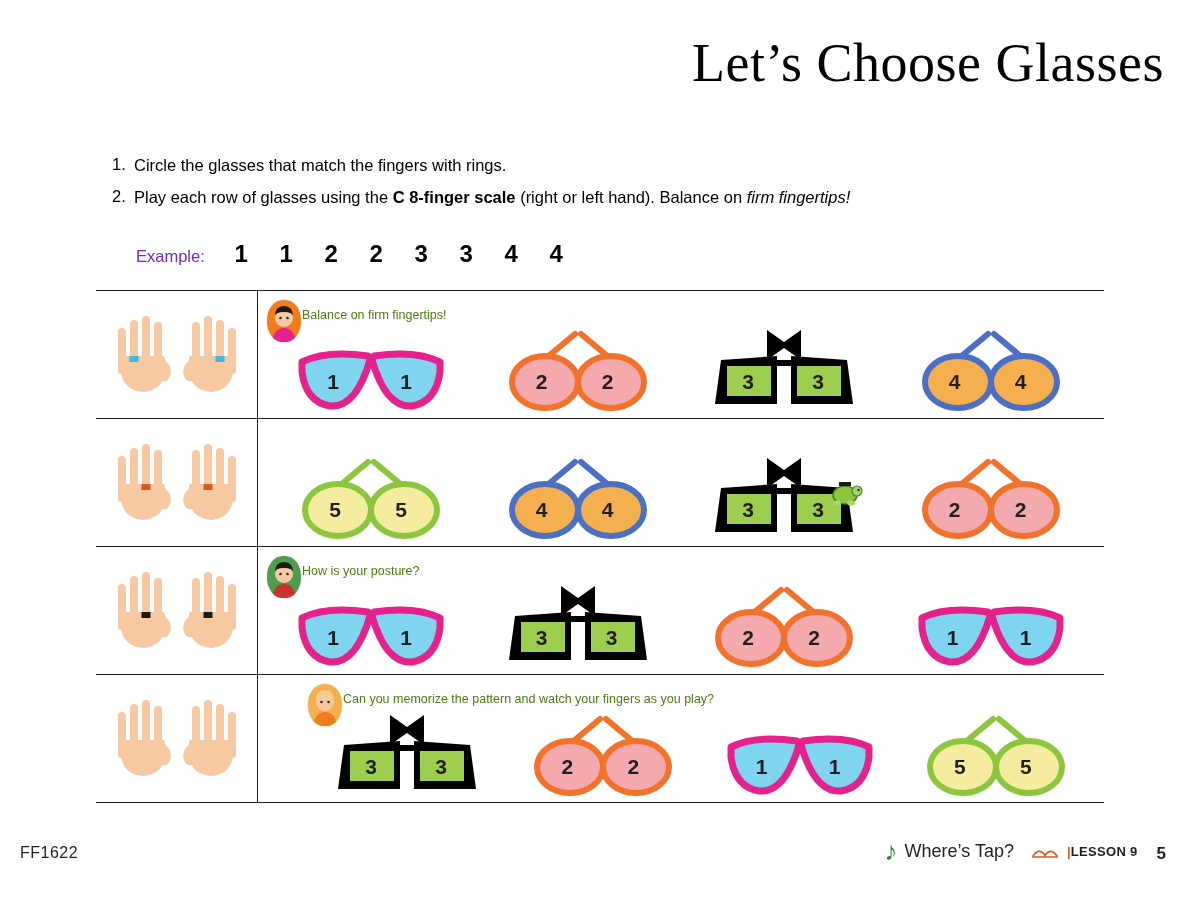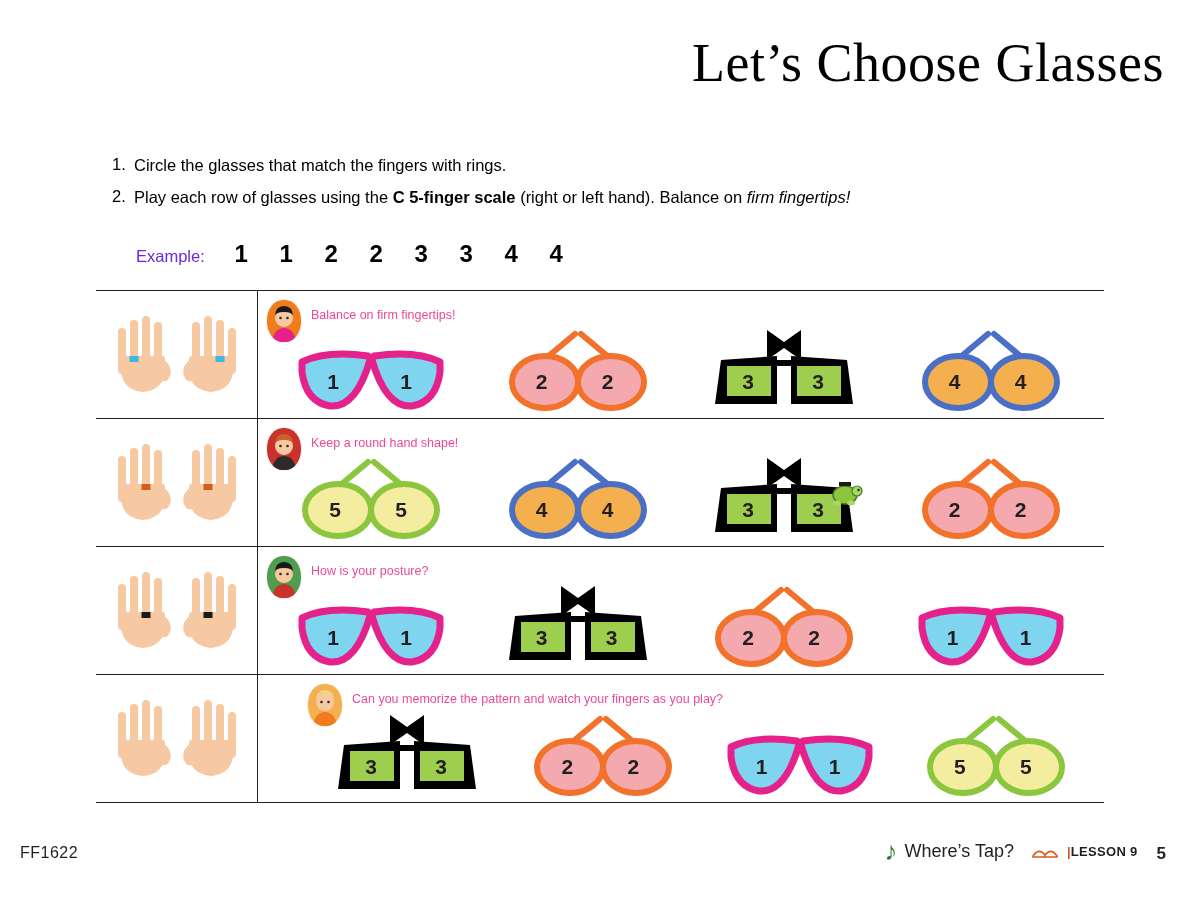--- a/index.html
+++ b/index.html
@@ -76,21 +76,21 @@
   .hand { position:relative; width:58px; height:78px; }
   .hand svg { display:block; }
 
   
   .tip-wrap { position:absolute; left:8px; top:8px; display:flex; align-items:flex-start; }
   .avatar {
     width:34px; height:42px; border-radius:17px/21px;
     position:relative; overflow:hidden; flex:none;
     border:1px solid rgba(0,0,0,0.05);
   }
-  .tip-text { font-size:12.5px; color:#ec4899; margin-left:9px; margin-top:9px; white-space:nowrap; }
+  .tip-text { font-size:12.5px; color:#4d7c0f; margin-top:9px; white-space:nowrap; }
 
   
   .glasses-row {
     position:absolute; left:0; right:0; bottom:6px;
     display:flex; align-items:flex-end; justify-content:space-around;
     padding:0 10px; box-sizing:border-box;
   }
   .glasses { width:150px; height:86px; position:relative; flex:none; }
   .glasses svg { display:block; }
   .gnum {
@@ -124,21 +124,21 @@
 
   <div class="title">Let’s Choose Glasses</div>
 
   <div class="instructions">
     <div class="inst-row">
       <div class="inst-num">1.</div>
       <div class="inst-text">Circle the glasses that match the fingers with rings.</div>
     </div>
     <div class="inst-row">
       <div class="inst-num">2.</div>
-      <div class="inst-text"><span>Play each row of glasses using the </span><b>C 5-finger scale</b><span> (right or left hand). Balance on </span><i>firm fingertips!</i></div>
+      <div class="inst-text"><span>Play each row of glasses using the </span><b>C 8-finger scale</b><span> (right or left hand). Balance on </span><i>firm fingertips!</i></div>
     </div>
   </div>
 
   <div class="example-row">
     <div class="example-label">Example:</div>
     <div class="example-digits">
       <span>1</span>
       <span>1</span>
       <span>2</span>
       <span>2</span>
@@ -258,31 +258,20 @@
                   <rect x="22" y="0" width="8" height="58" rx="4" fill="#f7c9a3"></rect>
                   <rect x="21.5" y="40" width="9" height="6" fill="#d35c1e"></rect>
                   <rect x="34" y="4" width="8" height="54" rx="4" fill="#f7c9a3"></rect>
                   <rect x="46" y="12" width="8" height="46" rx="4" fill="#f7c9a3"></rect>
                 </g>
               </svg>
             </div>
           </div>
         </div>
         <div class="content-cell">
-          <div class="tip-wrap">
-            <div class="avatar"><svg width="34" height="42" viewBox="0 0 34 42">
-    <rect width="34" height="42" fill="#c9332c"></rect>
-    <path d="M5 42 Q7 28 17 28 Q27 28 29 42 Z" fill="#2b2b2b"></path>
-    <circle cx="17" cy="18" r="9" fill="#f7c9a3"></circle>
-    <path d="M8 17 Q8 6 17 6 Q26 6 26 17 Q26 12 17 12 Q8 12 8 17 Z" fill="#c9622c"></path>
-    <circle cx="13.5" cy="18" r="1.3" fill="#2b2b2b"></circle>
-    <circle cx="20.5" cy="18" r="1.3" fill="#2b2b2b"></circle>
-  </svg></div>
-            <div class="tip-text">Keep a round hand shape!</div>
-          </div>
           <div class="glasses-row">
             <div class="glasses">
               <svg width="150" height="86" viewBox="0 0 150 86">
       <path d="M36 38 L72 8 M114 38 L78 8" stroke="#8cc63f" stroke-width="6" fill="none" stroke-linecap="round"></path>
       <ellipse cx="42" cy="56" rx="33" ry="26" fill="#f4eda0" stroke="#8cc63f" stroke-width="6"></ellipse>
       <ellipse cx="108" cy="56" rx="33" ry="26" fill="#f4eda0" stroke="#8cc63f" stroke-width="6"></ellipse>
     </svg>
               <span class="gnum" style="left: 33px; top: 44px;">5</span>
               <span class="gnum" style="left: 99px; top: 44px;">5</span>
             </div>

